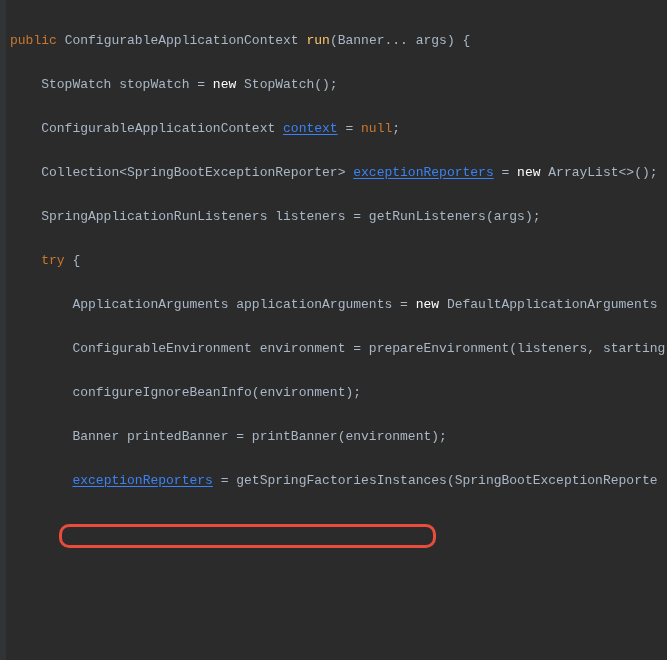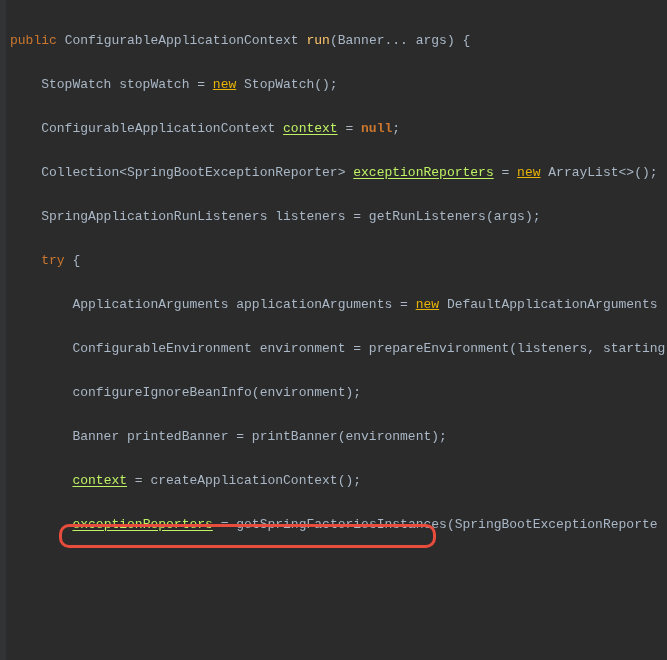--- a/index.html
+++ b/index.html
@@ -20,23 +20,23 @@
     width: 6px;
     background: #313335;
   }
   .code {
     padding: 8px 0 8px 10px;
     white-space: pre;
   }
   .line { display: block; }
   .kw { color: #cb772f; }
   .method-decl { color: #ffc66d; margin-top: 28px; }
-  .newkw { color: #eab308; text-decoration: underline; }
-  .nullkw { color: #cb772f; font-weight: bold; }
-  .linkvar { color: #bef264; text-decoration: underline; text-underline-offset: 2px; }
+  .newkw { color: #ffffff; }
+  .nullkw { color: #cb772f; }
+  .linkvar { color: #3b82f6; text-decoration: underline; text-underline-offset: 2px; }
   .highlight-box {
     position: absolute;
     border: 3px solid #e74c3c;
     border-radius: 10px;
     pointer-events: none;
   }
 </style>
 </head>
 <body>
 
@@ -46,21 +46,20 @@
 <span class="line"><span class="kw">public</span> <span>ConfigurableApplicationContext</span> <span class="method-decl">run</span><span>(Banner... args) {</span></span>
 <span class="line"><span>    StopWatch stopWatch = </span><span class="newkw">new</span><span> StopWatch();</span></span>
 <span class="line"><span>    ConfigurableApplicationContext </span><span class="linkvar">context</span><span> = </span><span class="nullkw">null</span><span>;</span></span>
 <span class="line"><span>    Collection&lt;SpringBootExceptionReporter&gt; </span><span class="linkvar">exceptionReporters</span><span> = </span><span class="newkw">new</span><span> ArrayList&lt;&gt;();</span></span>
 <span class="line"><span>    SpringApplicationRunListeners listeners = getRunListeners(args);</span></span>
 <span class="line"><span>    </span><span class="kw">try</span><span> {</span></span>
 <span class="line"><span>        ApplicationArguments applicationArguments = </span><span class="newkw">new</span><span> DefaultApplicationArguments</span></span>
 <span class="line"><span>        ConfigurableEnvironment environment = prepareEnvironment(listeners, starting</span></span>
 <span class="line"><span>        configureIgnoreBeanInfo(environment);</span></span>
 <span class="line"><span>        Banner printedBanner = printBanner(environment);</span></span>
-<span class="line"><span>        </span><span class="linkvar">context</span><span> = createApplicationContext();</span></span>
 <span class="line"><span>        </span><span class="linkvar">exceptionReporters</span><span> = getSpringFactoriesInstances(SpringBootExceptionReporte</span></span>
 
 
 
 
 
 
 
 
 

